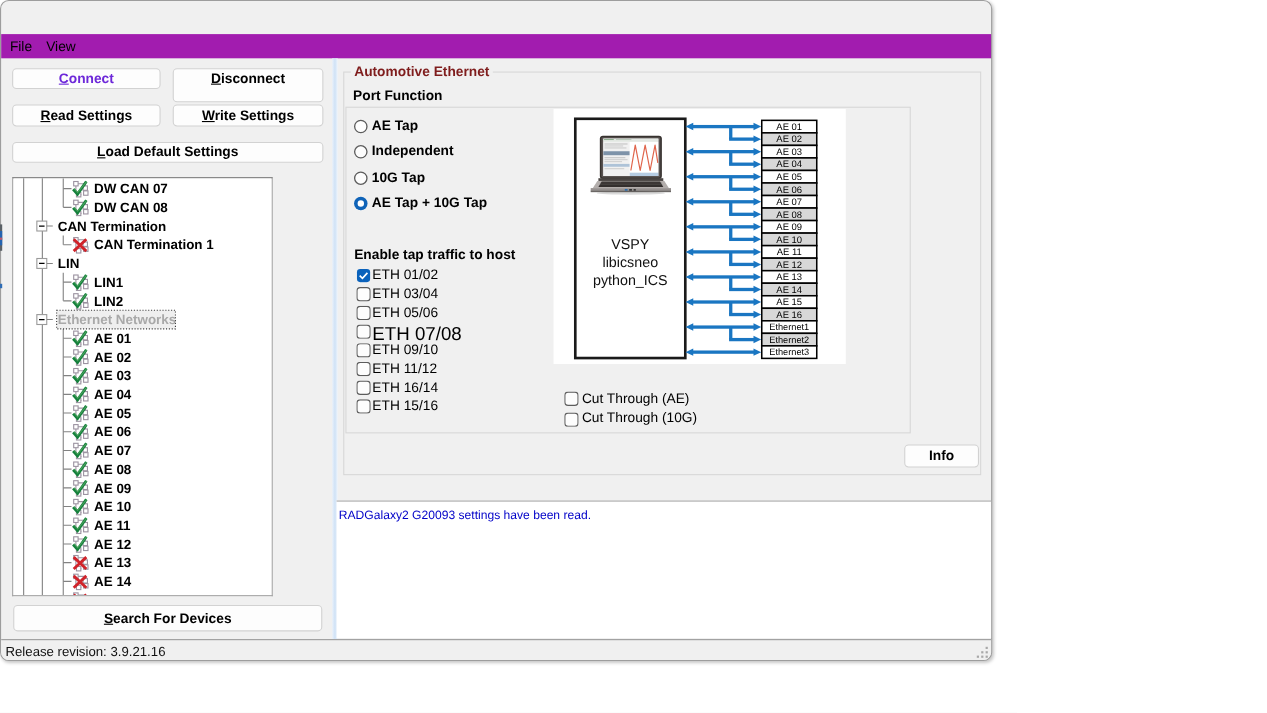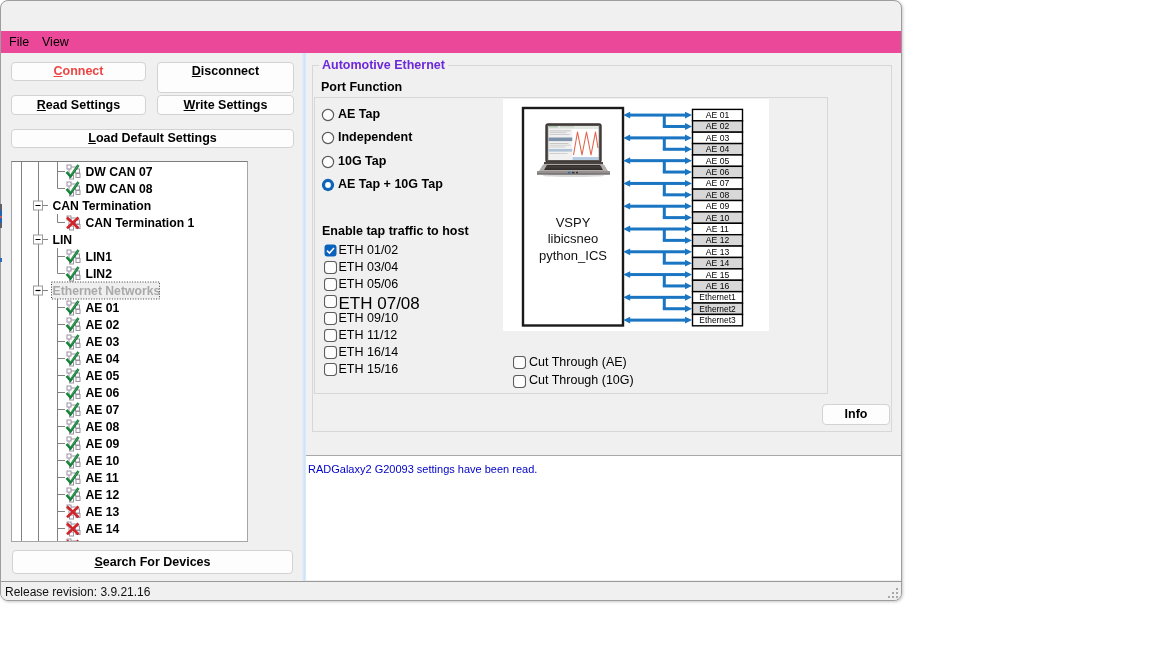--- a/index.html
+++ b/index.html
@@ -1,25 +1,25 @@
 <!DOCTYPE html>
 <html><head><meta charset="utf-8"><style>
 *{margin:0;padding:0;box-sizing:border-box}
 body{width:1152px;height:648px;background:#fff;font-family:"Liberation Sans",sans-serif;position:relative;overflow:hidden}
 .abs{position:absolute}
 .btn{position:absolute;background:#fdfdfd;border:1px solid #d2d2d2;border-radius:4px;font-weight:bold;font-size:12.5px;color:#000;text-align:center;font-family:"Liberation Sans",sans-serif}
 .gb{position:absolute;border:1px solid #d7d7d7}
-.gb>span{position:absolute;top:-8px;left:6px;background:#f0f0f0;padding:0 3px;font-weight:bold;font-size:12.5px;color:#6d28d9}
+.gb>span{position:absolute;top:-8px;left:6px;background:#f0f0f0;padding:0 3px;font-weight:bold;font-size:12.5px;color:#7f1d1d}
 </style></head><body>
 <div class="abs" style="left:0;top:0;width:902px;height:601px;background:#f0f0f0;border:1px solid #9d9d9d;border-radius:8px;overflow:hidden;box-shadow:1px 1px 3px rgba(0,0,0,.22)">
-<div class="abs" style="left:0;top:30px;width:902px;height:22px;background:#ec4899">
+<div class="abs" style="left:0;top:30px;width:902px;height:22px;background:#a21caf">
 <div class="abs" style="left:8px;top:0;height:22px;line-height:22px;font-size:12.5px">File</div>
 <div class="abs" style="left:41px;top:0;height:22px;line-height:22px;font-size:12.5px">View</div>
 </div>
-<div class="btn" style="left:10px;top:61px;width:135px;height:19px;line-height:17px;color:#ef4444"><u>C</u>onnect</div>
+<div class="btn" style="left:10px;top:61px;width:135px;height:19px;line-height:17px;color:#6d28d9"><u>C</u>onnect</div>
 <div class="btn" style="left:156px;top:61px;width:137px;height:31px;line-height:17px"><u>D</u>isconnect</div>
 <div class="btn" style="left:10px;top:94px;width:135px;height:20px;line-height:18px"><u>R</u>ead Settings</div>
 <div class="btn" style="left:156px;top:94px;width:137px;height:20px;line-height:18px"><u>W</u>rite Settings</div>
 <div class="btn" style="left:10px;top:128px;width:283px;height:19px;line-height:17px"><u>L</u>oad Default Settings</div>
 <div class="abs" style="left:10px;top:160px;width:237px;height:381px;background:#fff;border:1px solid #a5a5a5;border-top-color:#7d7d7d;overflow:hidden">
 <svg width="284" height="381" viewBox="0 0 284 381" style="position:absolute;left:-1px;top:-1px">
 <line x1="10.5" y1="0.0" x2="10.5" y2="381.0" stroke="#828282" stroke-width="1"></line>
 <line x1="27.5" y1="0.0" x2="27.5" y2="381.0" stroke="#828282" stroke-width="1"></line>
 <line x1="46.5" y1="1.0" x2="46.5" y2="27.5" stroke="#828282" stroke-width="1"></line>
 <line x1="46.5" y1="53.0" x2="46.5" y2="61.5" stroke="#828282" stroke-width="1"></line>

